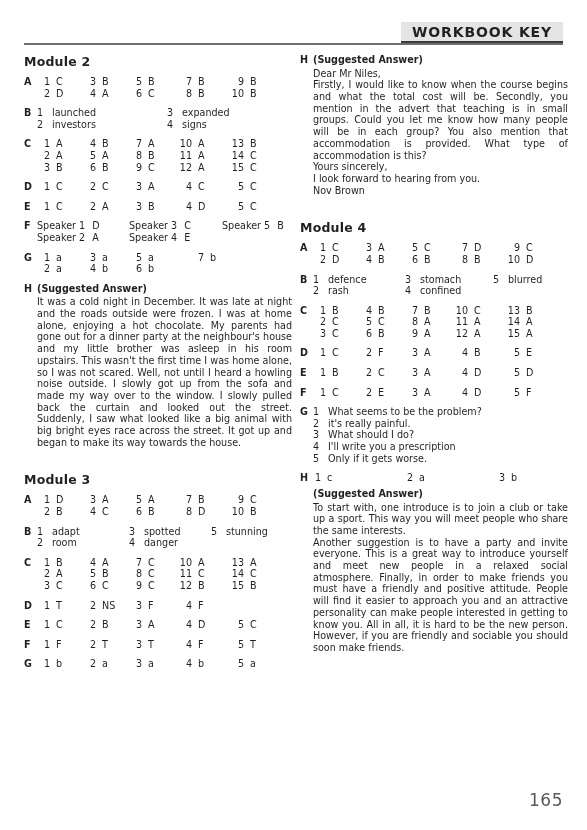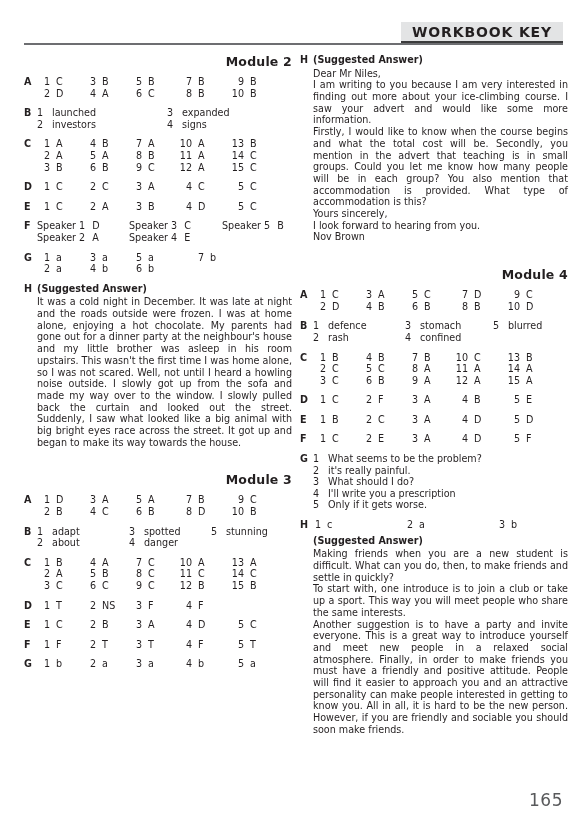--- a/index.html
+++ b/index.html
@@ -60,21 +60,21 @@
   
   .col {
     position: absolute;
     top: 54px;
     width: 268px;
   }
   .col-left { left: 24px; }
   .col-right { left: 300px; }
 
   .module-title {
-    text-align: right;
+    text-align: left;
     font-size: 12.5px;
     font-weight: bold;
     color: #231f20;
     margin: 0 0 7px 0;
     letter-spacing: 0.2px;
   }
   .module-title.mt-gap-lg { margin-top: 24px; }
 
   
   .ex {
@@ -535,21 +535,21 @@
     <div class="ex">
       <div class="ex-letter">B</div>
       <div class="ex-body">
         <div class="wcol" style="width:92px">
           <div class="wrow">
               <span class="wnum">1</span>
               <span class="wval">adapt</span>
             </div>
           <div class="wrow">
               <span class="wnum">2</span>
-              <span class="wval">about</span>
+              <span class="wval">room</span>
             </div>
         </div>
         <div class="wcol" style="width:82px">
           <div class="wrow">
               <span class="wnum">3</span>
               <span class="wval">spotted</span>
             </div>
           <div class="wrow">
               <span class="wnum">4</span>
               <span class="wval">danger</span>
@@ -743,21 +743,20 @@
   </div>
 
   <div class="col col-right">
 
     <div class="ex-head">
       <span class="ex-letter">H</span>
       <span class="suggested">(Suggested Answer)</span>
     </div>
     <div class="prose">
       <p class="nojust">Dear Mr Niles,</p>
-      <p>I am writing to you because I am very interested in finding out more about your ice-climbing course. I saw your advert and would like some more information.</p>
       <p>Firstly, I would like to know when the course begins and what the total cost will be. Secondly, you mention in the advert that teaching is in small groups. Could you let me know how many people will be in each group? You also mention that accommodation is provided. What type of accommodation is this?</p>
       <p class="nojust">Yours sincerely,</p>
       <p class="nojust">I look forward to hearing from you.</p>
       <p class="nojust">Nov Brown</p>
     </div>
 
     <div class="module-title mt-gap-lg">Module 4</div>
 
     <div class="ex">
       <div class="ex-letter">A</div>
@@ -1041,21 +1040,20 @@
         <span class="sitem">
             <span class="anum" style="width:8px">3</span>
             <span class="aval">b</span>
           </span>
       </div>
     </div>
     <div class="prose" style="margin-bottom:2px">
       <span class="suggested">(Suggested Answer)</span>
     </div>
     <div class="prose">
-      <p>Making friends when you are a new student is difficult. What can you do, then, to make friends and settle in quickly?</p>
       <p>To start with, one introduce is to join a club or take up a sport. This way you will meet people who share the same interests.</p>
       <p>Another suggestion is to have a party and invite everyone. This is a great way to introduce yourself and meet new people in a relaxed social atmosphere. Finally, in order to make friends you must have a friendly and positive attitude. People will find it easier to approach you and an attractive personality can make people interested in getting to know you. All in all, it is hard to be the new person. However, if you are friendly and sociable you should soon make friends.</p>
     </div>
 
   </div>
 
   <div class="page-number">165</div>
 
 </div>
 

